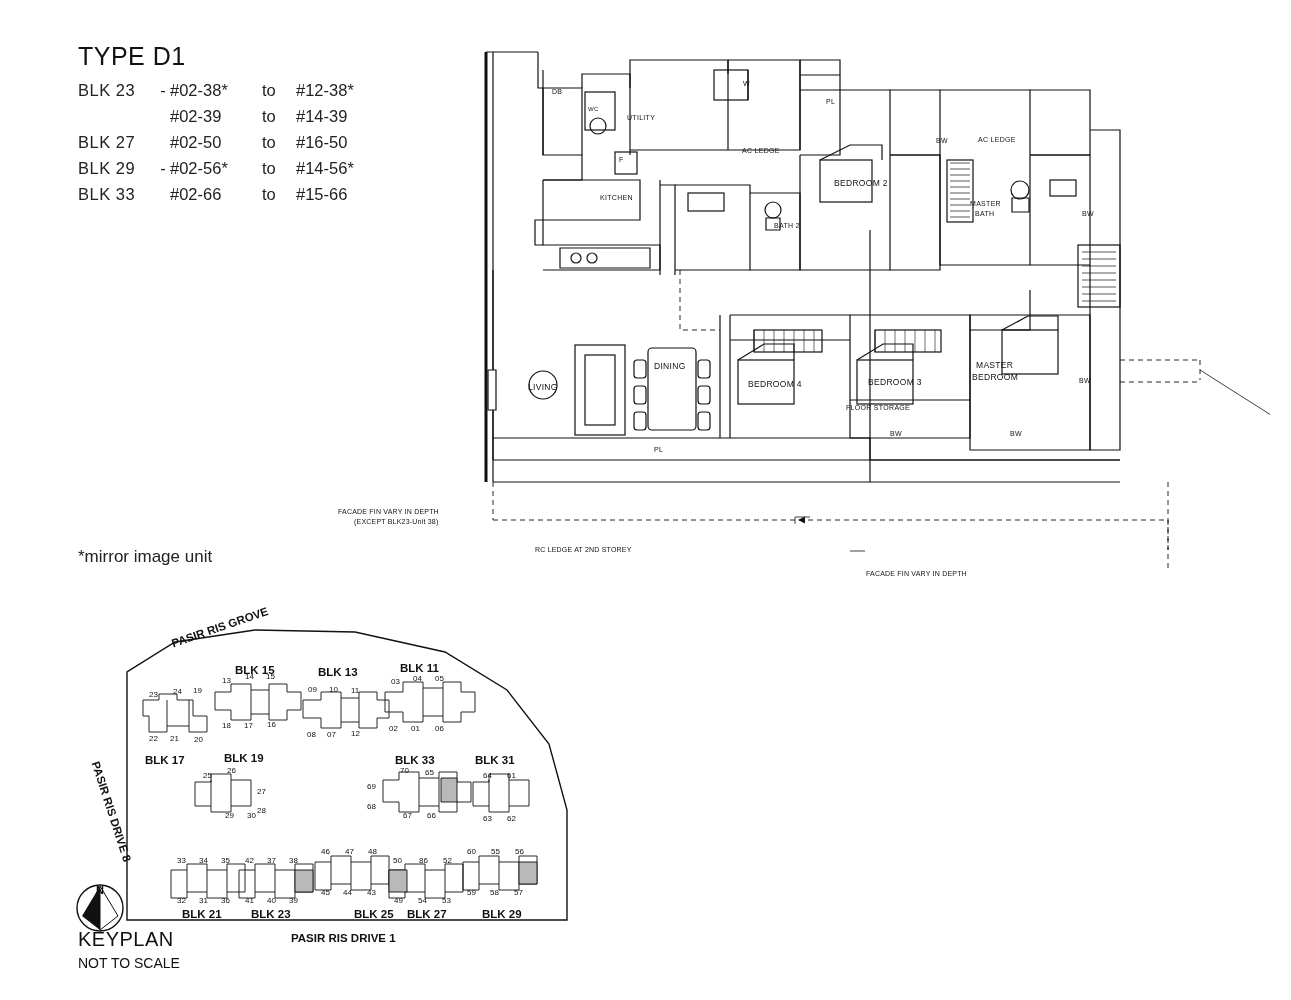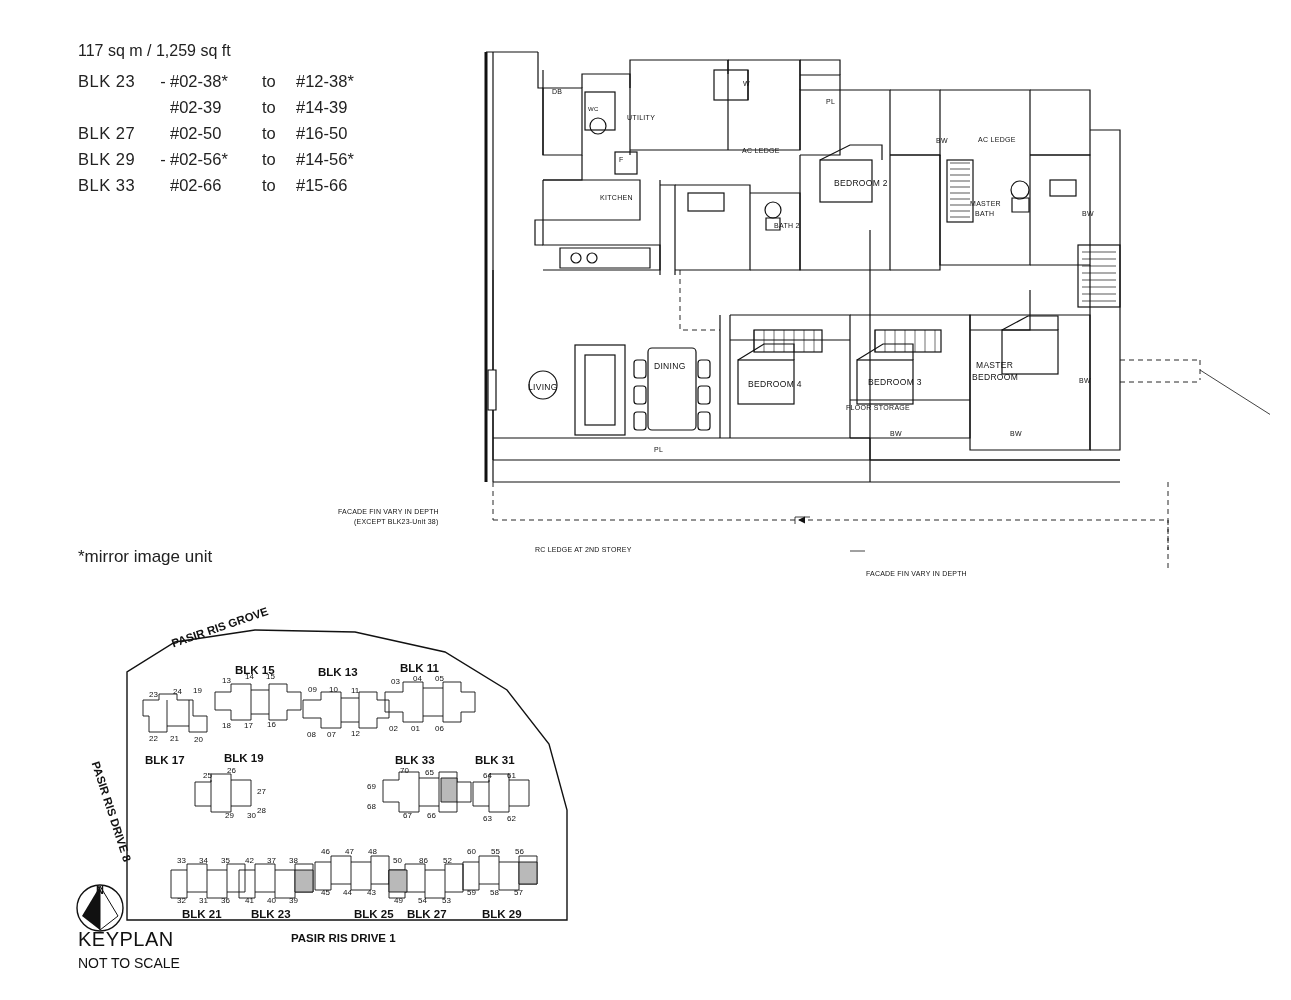--- a/index.html
+++ b/index.html
@@ -133,21 +133,21 @@
     white-space: nowrap;
     letter-spacing: 0.2px;
   }
 </style>
 </head>
 <body>
 
 <div class="page">
 
   <div class="title-block">
-    <div class="unit-area">117 sq m / 1,259 sq ft</div>
+    <div class="unit-type">TYPE D1</div>
     <table class="blk-table">
       <tbody>
         <tr>
           <td class="blk-name">BLK 23</td>
           <td class="blk-dash">-</td>
           <td class="blk-from">#02-38*</td>
           <td class="blk-to">to</td>
           <td class="blk-end">#12-38*</td>
         </tr>
         <tr>

